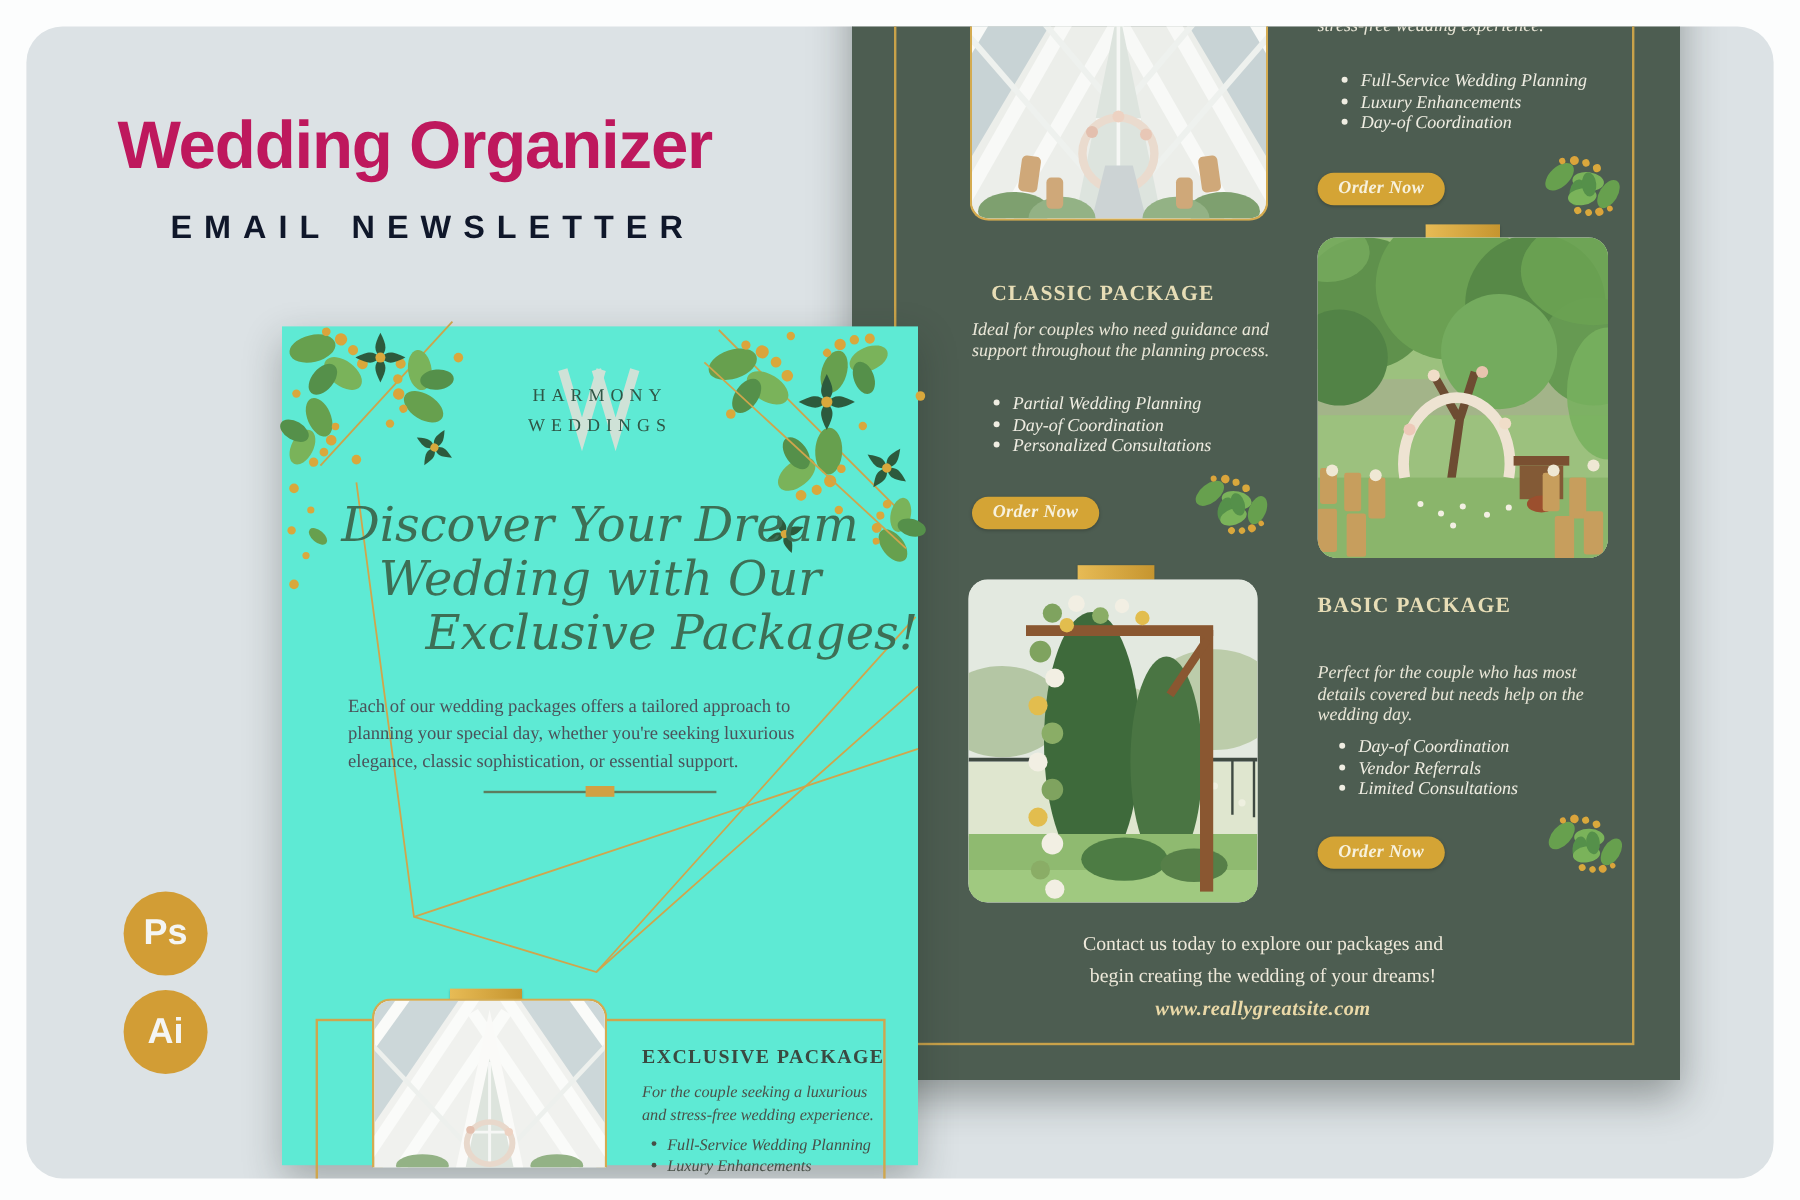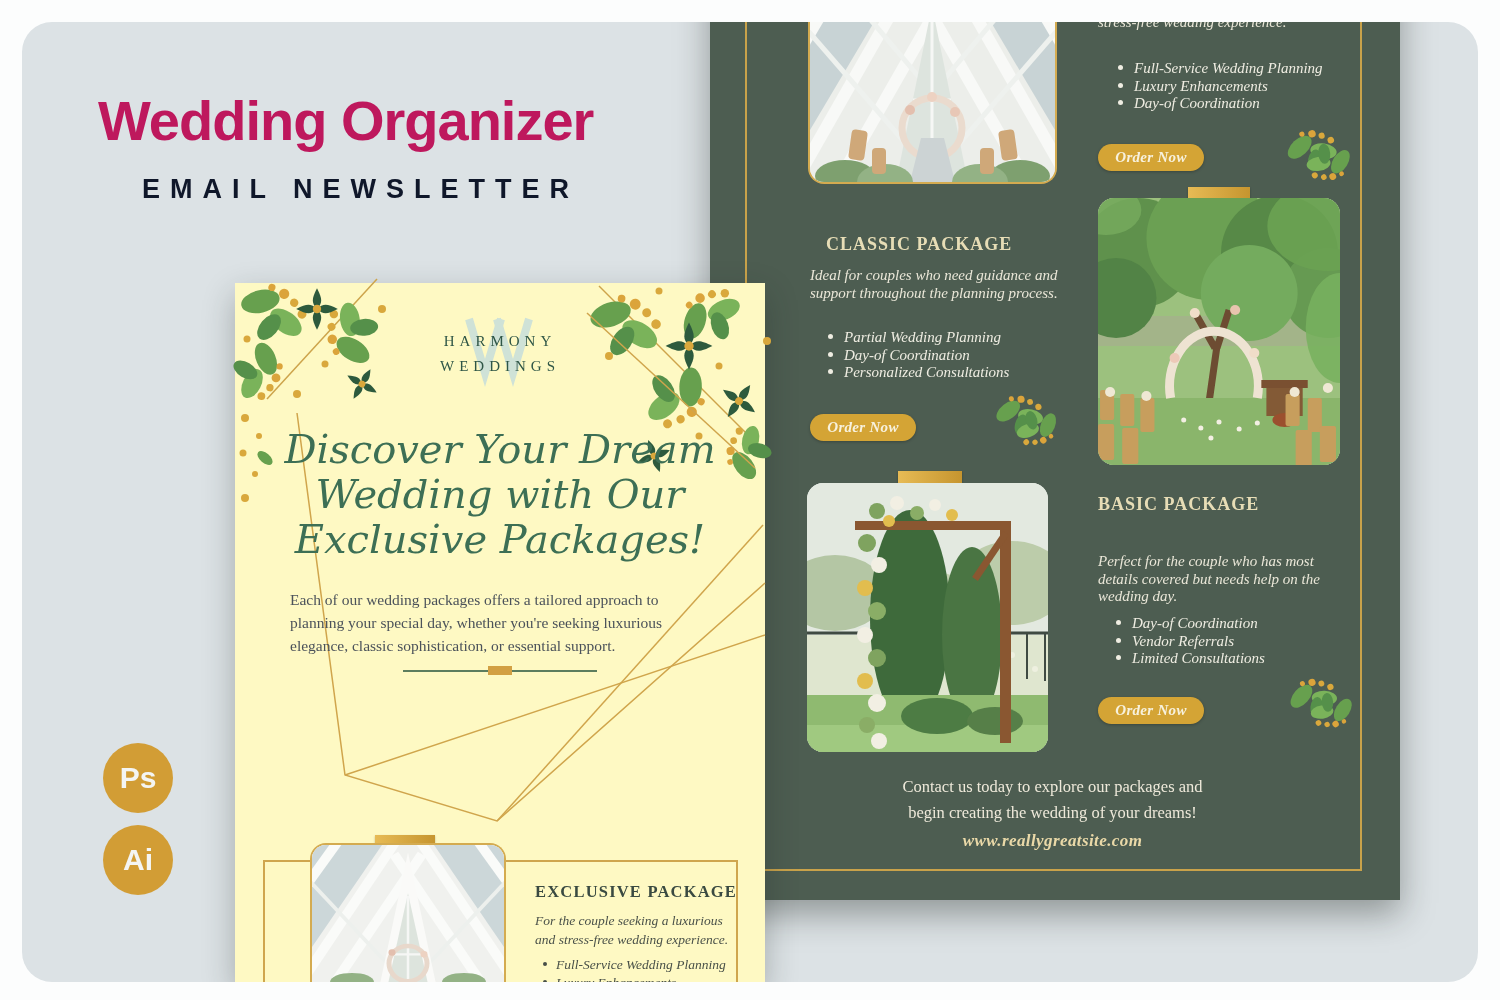--- a/index.html
+++ b/index.html
@@ -54,27 +54,27 @@
   #p2-classic-btn{left:100px;top:444px;}
   #p2-basic-title{left:388px;top:524px;}
   #p2-basic-desc{left:388px;top:583px;width:255px;}
   #p2-basic-bullets{left:406px;top:645px;}
   #p2-basic-btn{left:388px;top:727px;}
   .p2-footer{left:36px;width:613px;text-align:center;color:#eee9da;font-size:16.5px;line-height:26px;}
   #p2-footer-text{top:804px;}
   #p2-footer-site{top:858px;font-style:italic;font-weight:700;color:#ead9a8;font-size:17px;letter-spacing:.4px;}
 
   
-  #page1{left:213px;top:261px;width:530px;height:699px;background:#fef9c3;
+  #page1{left:213px;top:250px;width:530px;height:699px;background:#5eead4;
          box-shadow:0 12px 30px rgba(30,40,35,.30);}
   .brand{width:100%;text-align:center;color:#2f5646;letter-spacing:5px;font-size:15px;}
   #brand1{top:50px;} #brand2{top:75px;}
   .headline{width:100%;text-align:center;font-style:italic;font-size:40px;line-height:45px;
             color:#3d6f55;font-family:"DejaVu Serif",serif;}
-  #hl1{top:144px;} #hl2{top:189px;} #hl3{top:234px;}
+  #hl1{top:144px;} #hl2{top:189px;} #hl3{top:234px;text-align:right;}
   #intro{left:55px;top:305px;width:420px;font-size:15.5px;line-height:23px;color:#4b525a;}
   #divider{left:168px;top:383px;width:194px;height:9px;}
   #divider .line{position:absolute;left:0;top:4px;width:194px;height:2px;background:#5c7d5e;}
   #divider .nub{position:absolute;left:85px;top:0;width:24px;height:9px;background:#d2a043;}
   #p1-box{left:28px;top:577px;width:471px;height:140px;border:2px solid #cfa64e;}
   #p1-photo{left:75px;top:560px;width:192px;height:139px;border:2px solid #d4ab50;border-bottom:none;
             border-radius:16px 16px 0 0;}
   #p1-photo-tab{left:140px;top:552px;width:60px;height:13px;}
   #p1-pkg-title{left:300px;top:599px;font-size:16.5px;font-weight:700;letter-spacing:1.2px;color:#3a4a41;}
   #p1-pkg-desc{left:300px;top:628px;width:200px;font-style:italic;font-size:13.5px;line-height:19px;color:#4a5149;}

